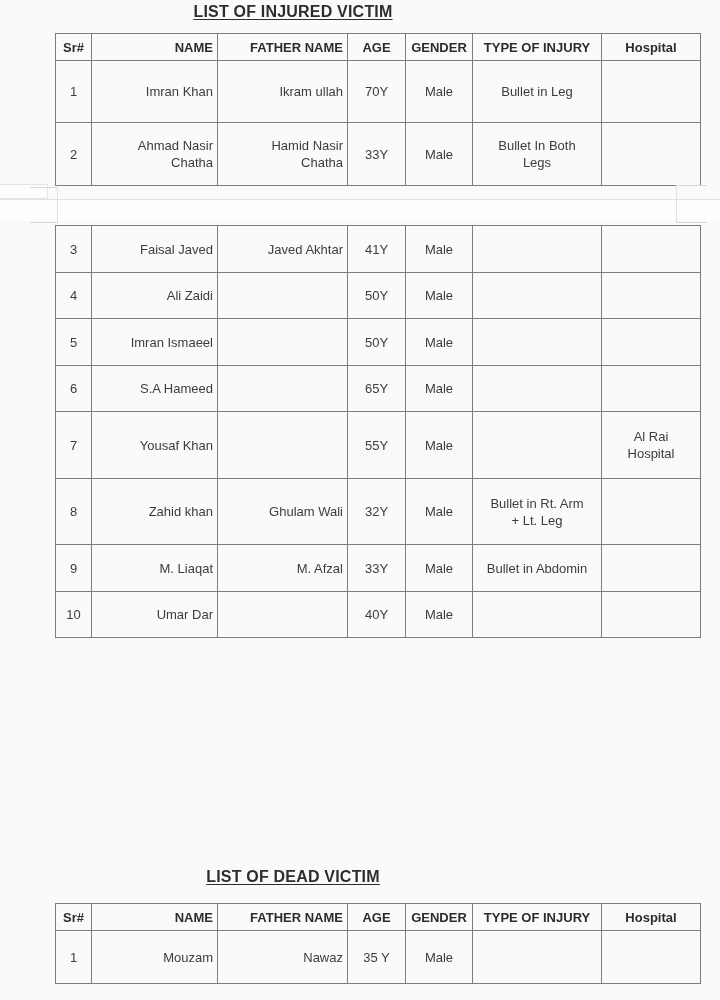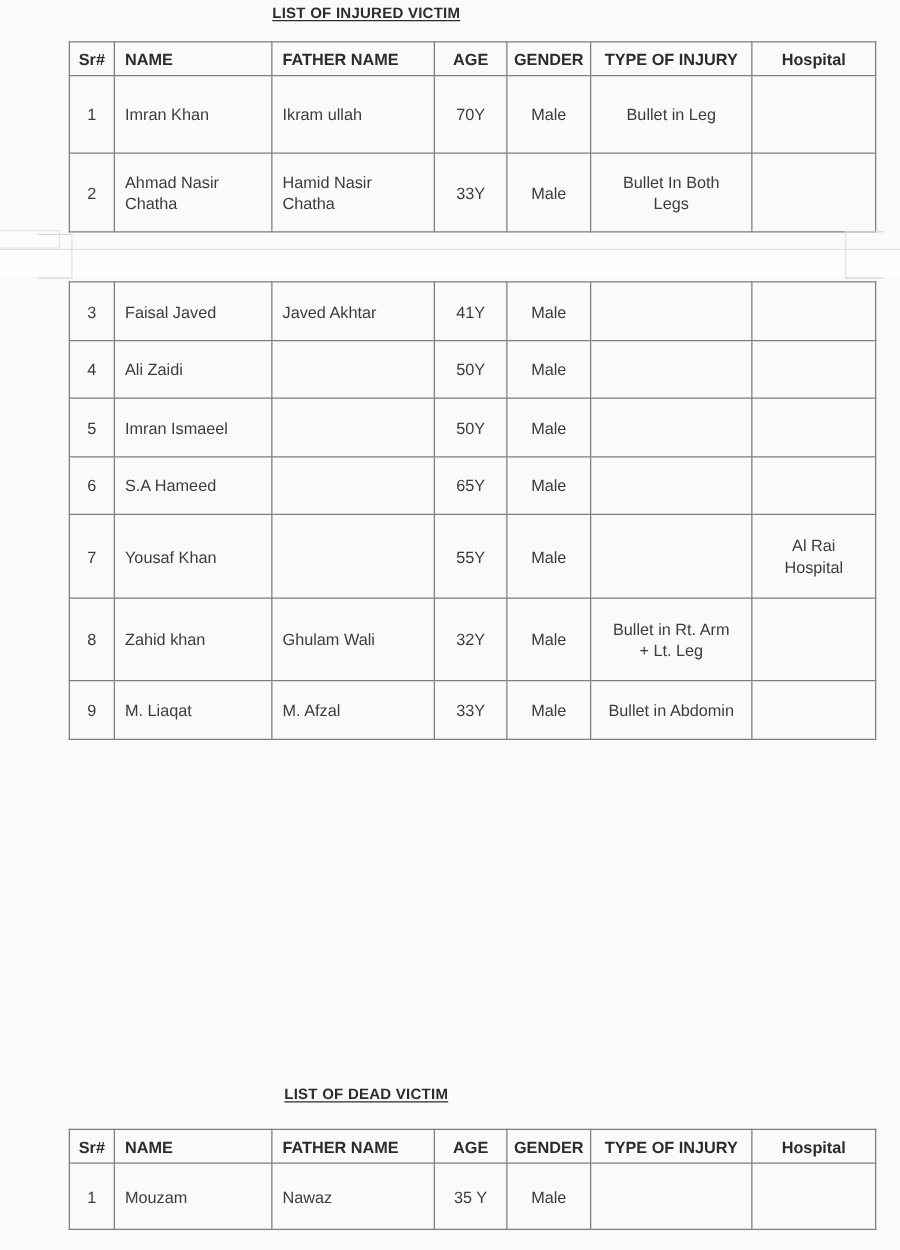--- a/index.html
+++ b/index.html
@@ -7,21 +7,21 @@
     width:720px;height:1000px;
     background:#fafaf8;
     font-family:"Liberation Sans", sans-serif;
     position:relative;
     overflow:hidden;
   }
   .page{position:absolute;inset:0;}
   .doc-title{
     position:absolute;left:0;width:586px;
     text-align:center;
-    font-size:12px;font-weight:bold;color:#2d2d2d;
+    font-size:16px;font-weight:bold;color:#2d2d2d;
     text-decoration:underline;
     text-underline-offset:2px;
     letter-spacing:0.2px;
   }
   #title-injured{top:3px;}
   #title-dead{top:868px;text-align:center;}
 
   table.tbl{
     position:absolute;left:55px;
     border-collapse:collapse;table-layout:fixed;
@@ -41,21 +41,21 @@
     vertical-align:middle;
     line-height:17px;
   }
   .tbl{border:1px solid #5d5d5d;}
   .tbl th{
     font-weight:bold;color:#2c2c2c;
     text-align:center;
     margin-left:32px;
   }
   th.c-name,th.c-father,td.c-name,td.c-father{
-    text-align:left;padding-left:8px;
+    text-align:right;padding-left:8px;
   }
   td.c-sr,td.c-age,td.c-gender,td.c-injury,td.c-hospital{
     text-align:center;
   }
   tr.h27{height:27px;}
   tr.h62{height:62px;}
   tr.h63{height:63px;}
   tr.h47{height:47px;}
   tr.h46{height:46px;}
   tr.h67{height:67px;}
@@ -208,20 +208,29 @@
     </tr>
     <tr class="h47">
       <td class="c-sr">9</td>
       <td class="c-name">M. Liaqat</td>
       <td class="c-father">M. Afzal</td>
       <td class="c-age">33Y</td>
       <td class="c-gender">Male</td>
       <td class="c-injury">Bullet in Abdomin</td>
       <td class="c-hospital"></td>
     </tr>
+    <tr class="h46">
+      <td class="c-sr">10</td>
+      <td class="c-name">Umar Dar</td>
+      <td class="c-father"></td>
+      <td class="c-age">40Y</td>
+      <td class="c-gender">Male</td>
+      <td class="c-injury"></td>
+      <td class="c-hospital"></td>
+    </tr>
   </tbody>
     </table>
 
   <div class="doc-title" id="title-dead">LIST OF DEAD VICTIM</div>
 
   <table class="tbl" id="tbl-dead">
     <colgroup>
       <col style="width:36px">
         <col style="width:126px">
         <col style="width:130px">

